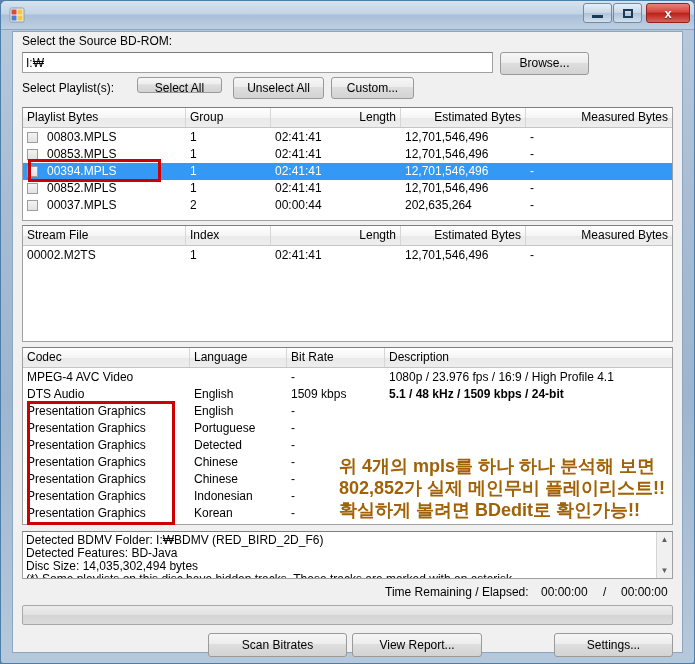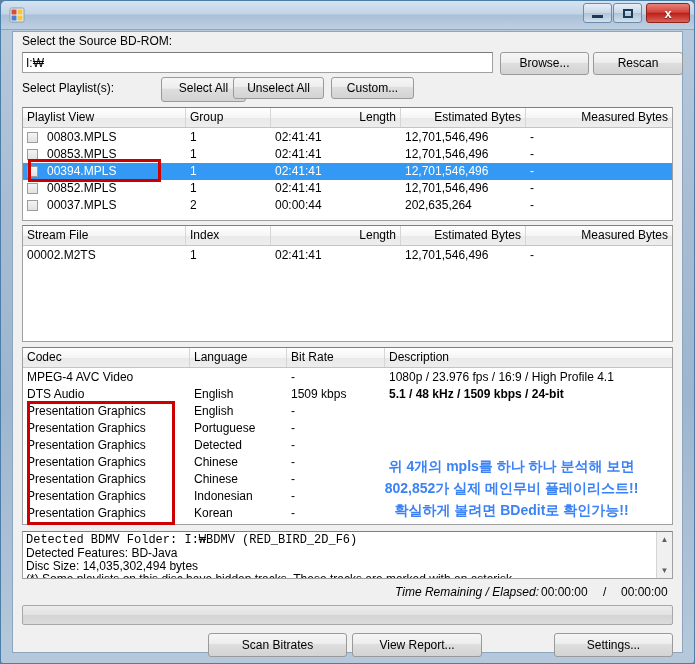--- a/index.html
+++ b/index.html
@@ -165,25 +165,24 @@
     border: 3px solid #cc0000;
     box-sizing: border-box;
     pointer-events: none;
   }
 
   
   #annot {
     position: absolute;
     left: 325px; top: 422px;
     width: 345px;
-    text-align: center;
-    color: #3b82f6;
+    color: #a16207;
     font-family: "Liberation Sans", sans-serif;
     font-weight: bold;
-    font-size: 14px;
+    font-size: 18px;
     line-height: 22px;
     white-space: nowrap;
   }
 
   
   #infobox {
     position: absolute; left: 9px; top: 499px;
     width: 651px; height: 48px;
     background: #ffffff;
     border: 1px solid #a0a0a0;
@@ -248,30 +247,29 @@
     <div class="wbtn" id="btn-close">
       <div class="wglyph">x</div>
     </div>
   </div>
 
   <div id="client">
 
     <div class="lbl" style="left:9px; top:2px;">Select the Source BD-ROM:</div>
     <input id="source-input" type="text" value="I:₩" style="">
     <div class="btn" style="left:487px; top:20px; width:89px; height:23px; line-height:21px;">Browse...</div>
-    <div class="btn" style="left:580px; top:20px; width:90px; height:23px; line-height:21px;">Rescan</div>
 
     <div class="lbl" style="left:9px; top:49px;">Select Playlist(s):</div>
-    <div class="btn" style="left:124px; top:45px; width:85px; height:25px; line-height:20px;margin-left:24px;">Select All</div>
+    <div class="btn" style="left:124px; top:45px; width:85px; height:16px; line-height:20px;">Select All</div>
     <div class="btn" style="left:220px; top:45px; width:91px; height:22px; line-height:20px;">Unselect All</div>
     <div class="btn" style="left:318px; top:45px; width:83px; height:22px; line-height:20px;">Custom...</div>
 
     <div class="panel" id="playlist-panel" style="left:9px; top:75px; width:651px; height:114px;">
       <div class="hdr-row">
-        <div class="hdr-cell" style="left:0px;   width:163px;">Playlist View</div>
+        <div class="hdr-cell" style="left:0px;   width:163px;">Playlist Bytes</div>
         <div class="hdr-cell" style="left:163px; width:85px;">Group</div>
         <div class="hdr-cell r" style="left:248px; width:130px;">Length</div>
         <div class="hdr-cell r" style="left:378px; width:125px;">Estimated Bytes</div>
         <div class="hdr-cell r" style="left:503px; width:146px; border-right:none;">Measured Bytes</div>
       </div>
       <div id="playlist-rows">
           <div class="row" style="top: 21px;">
             <div class="cbox"></div>
             <div class="cell" style="left: 20px; width: 143px;">00803.MPLS</div>
             <div class="cell" style="left: 163px; width: 85px;">1</div>
@@ -401,32 +399,32 @@
       <div id="annot" style="position:absolute; left:316px; top:107px; width:345px;">
         <div>위 4개의 mpls를 하나 하나 분석해 보면</div>
         <div>802,852가 실제 메인무비 플레이리스트!!</div>
         <div>확실하게 볼려면 BDedit로 확인가능!!</div>
       </div>
     </div>
     <div class="redbox" id="redbox-codec" style="left:14px; top:369px; width:148px; height:124px;"></div>
 
     <div id="infobox">
       <div id="info-lines">
-          <div class="infoline" style="top: 1px; font-family: Liberation Mono, monospace;">Detected BDMV Folder: I:₩BDMV (RED_BIRD_2D_F6)</div>
+          <div class="infoline" style="top: 1px;">Detected BDMV Folder: I:₩BDMV (RED_BIRD_2D_F6)</div>
           <div class="infoline" style="top: 14px;">Detected Features: BD-Java</div>
           <div class="infoline" style="top: 27px;">Disc Size: 14,035,302,494 bytes</div>
           <div class="infoline" style="top: 40px;">(*) Some playlists on this disc have hidden tracks. These tracks are marked with an asterisk.</div>
         </div>
       <div id="info-scroll">
         <div class="sarrow" style="top:0;">▲</div>
         <div class="sarrow" style="bottom:0;">▼</div>
       </div>
     </div>
 
-    <div class="lbl" style="left:382px; top:553px;font-style:italic;">Time Remaining / Elapsed:</div>
+    <div class="lbl" style="left:372px; top:553px;">Time Remaining / Elapsed:</div>
     <div class="lbl" style="left:528px; top:553px;">00:00:00</div>
     <div class="lbl" style="left:590px; top:553px;">/</div>
     <div class="lbl" style="left:608px; top:553px;">00:00:00</div>
 
     <div id="progbar"></div>
 
     <div class="btn" style="left:195px; top:601px; width:139px; height:24px; line-height:22px;">Scan Bitrates</div>
     <div class="btn" style="left:339px; top:601px; width:130px; height:24px; line-height:22px;">View Report...</div>
     <div class="btn" style="left:541px; top:601px; width:119px; height:24px; line-height:22px;">Settings...</div>
 

